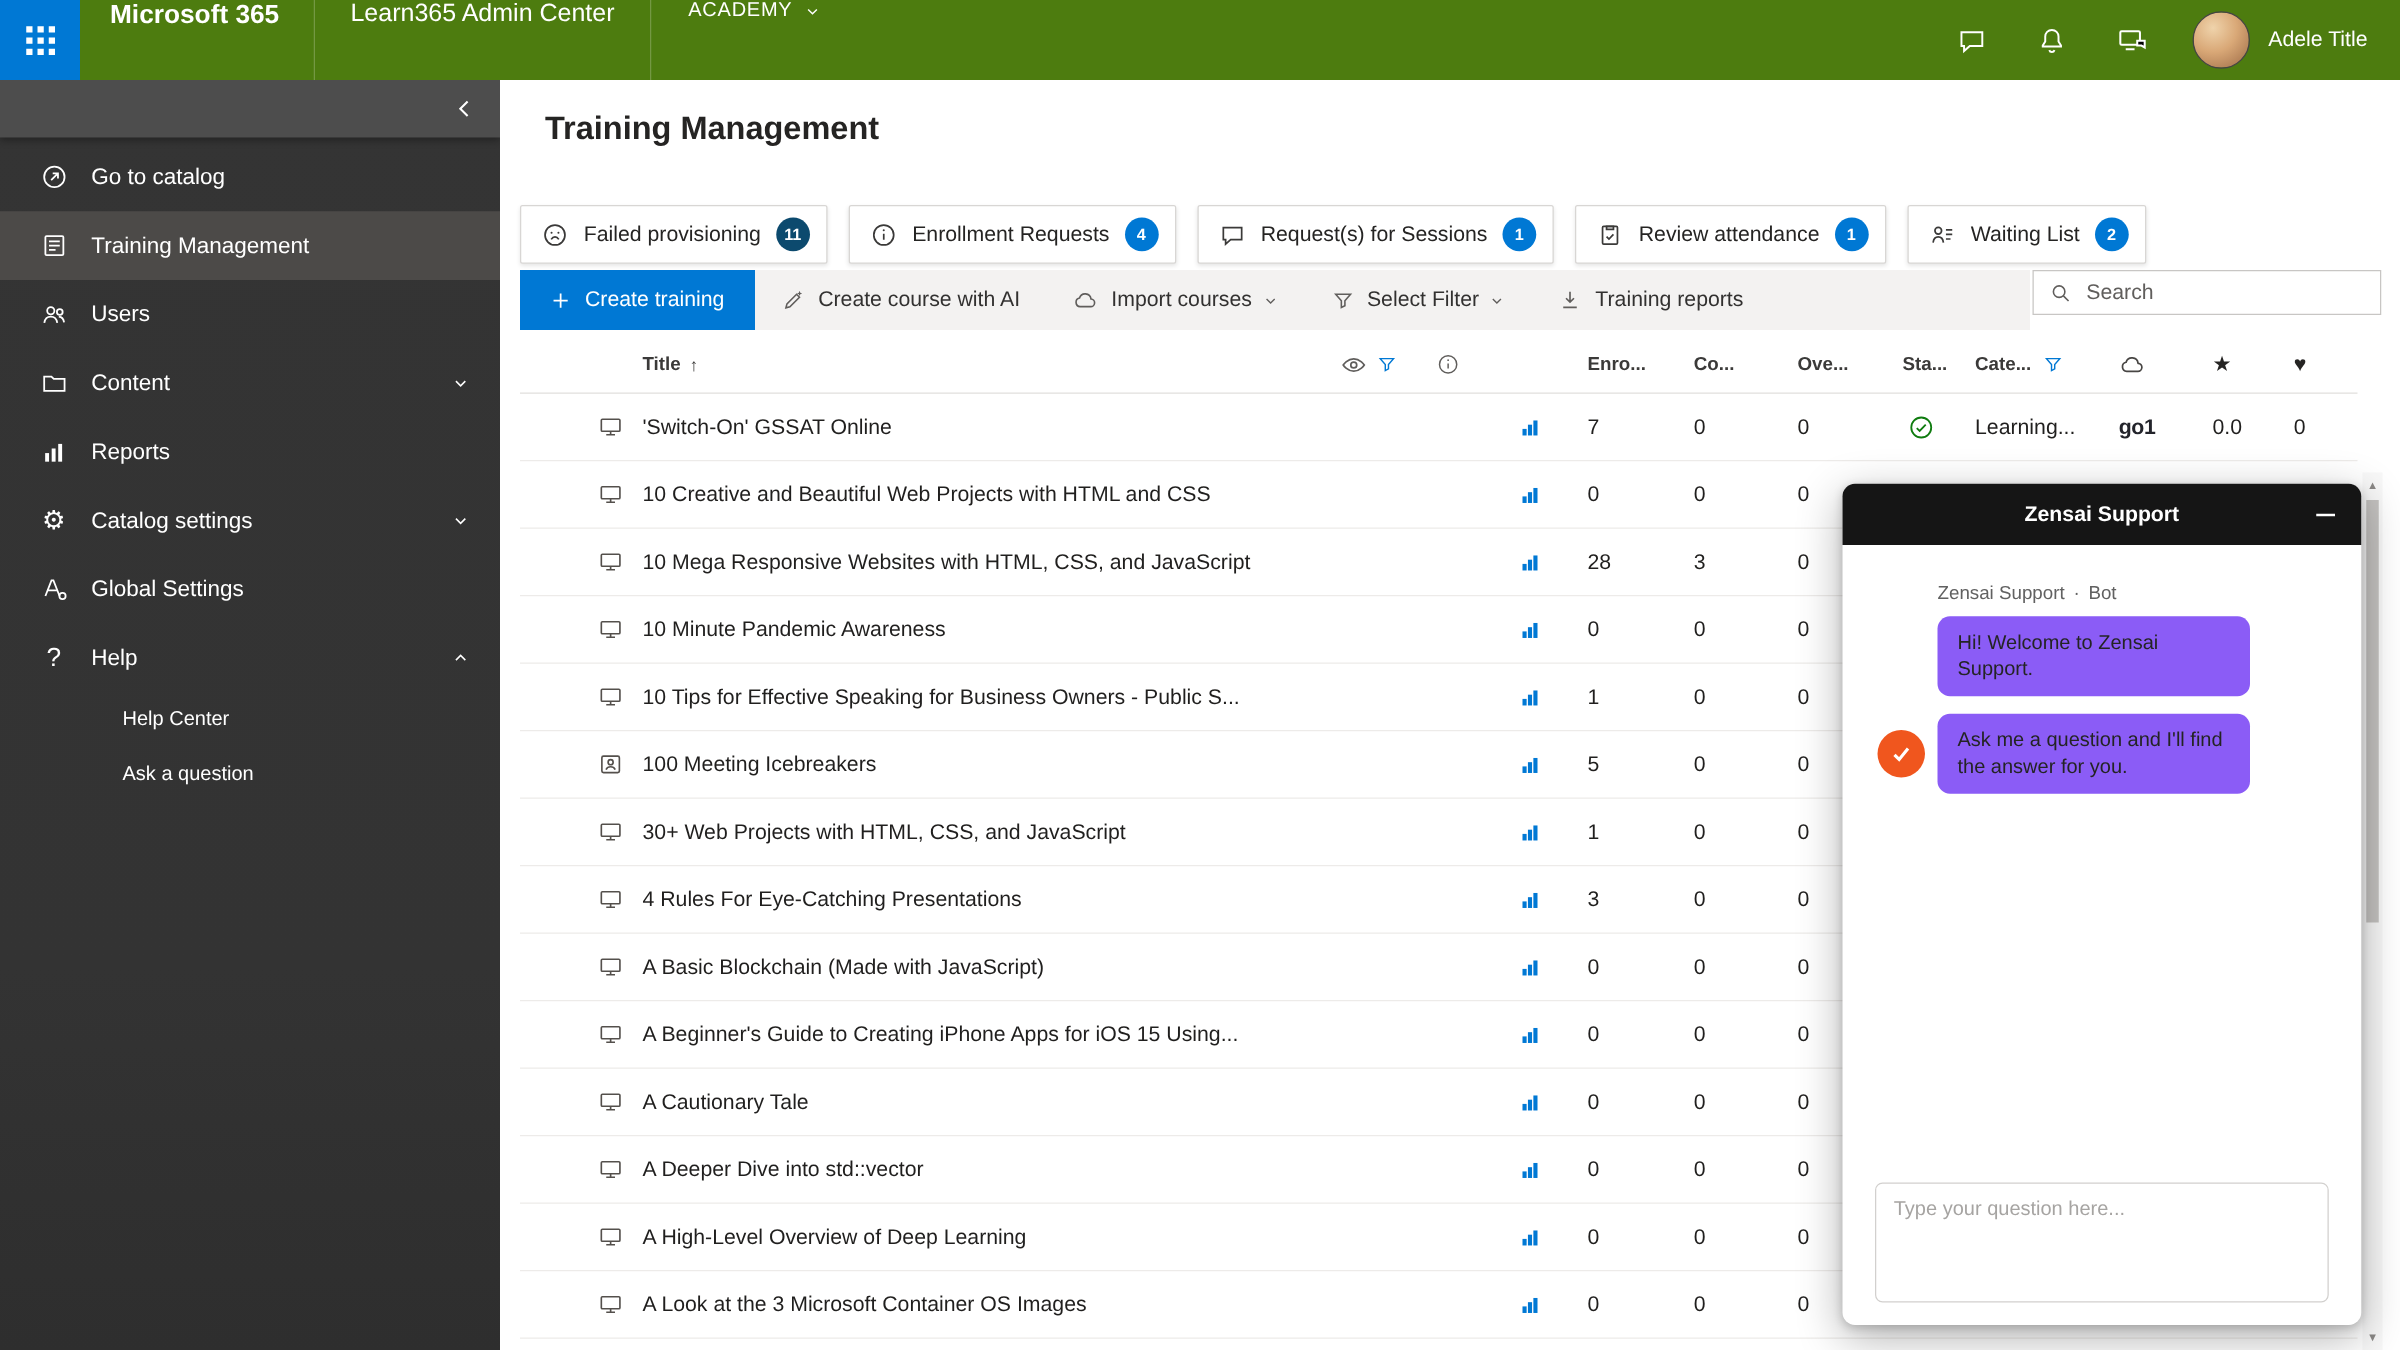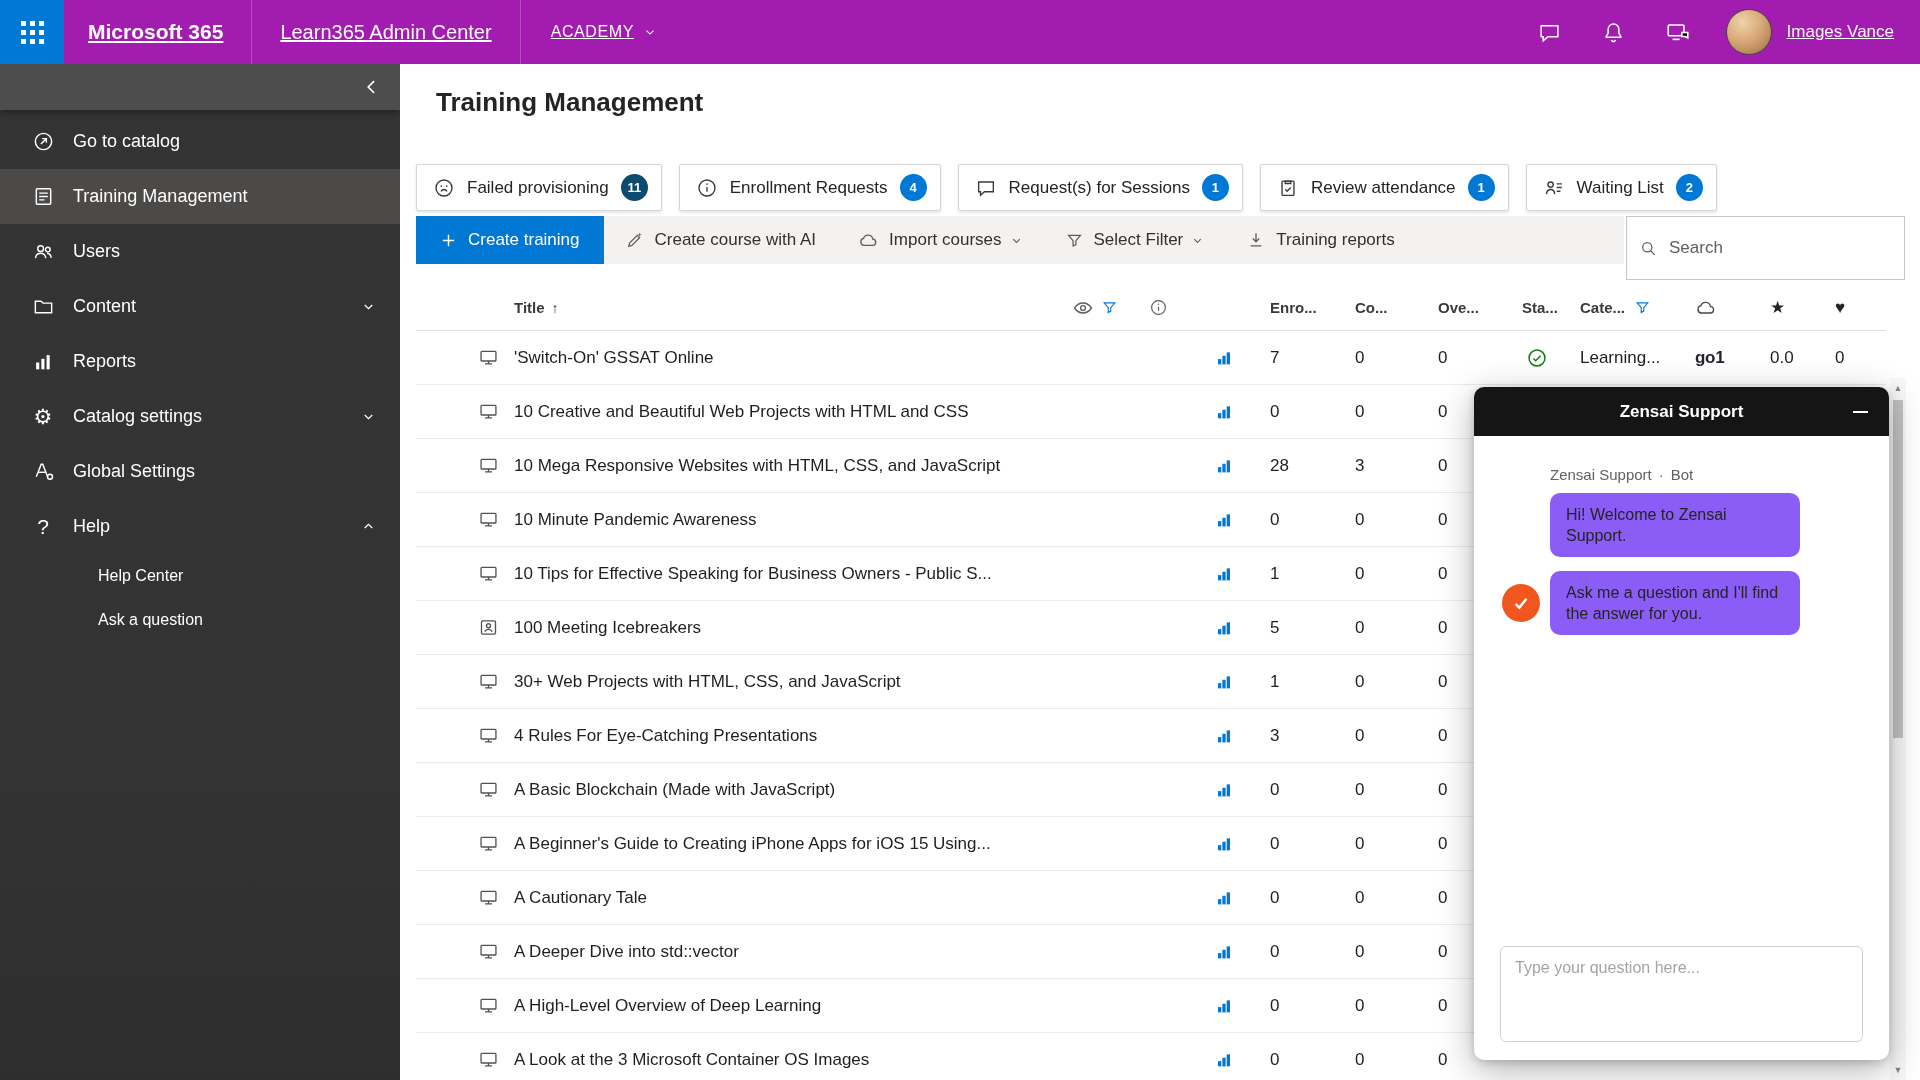--- a/index.html
+++ b/index.html
@@ -7,21 +7,21 @@
   body {
     width:1920px; height:1080px; overflow:hidden; position:relative;
     font-family:"Liberation Sans","DejaVu Sans",sans-serif;
     background:#fff; color:#252423;
   }
   button { font:inherit; color:inherit; background:none; border:none; padding:0; text-align:left; cursor:pointer; }
   .ic { display:inline-flex; align-items:center; justify-content:center; }
   .ic svg { display:block; }
 
   
-  .topbar { height:64px; background:#a21caf; color:#fff; display:flex; align-items:center; position:relative; z-index:60;text-decoration:underline; }
+  .topbar { height:64px; background:#4d7c0f; color:#fff; display:flex; align-items:flex-start; position:relative; z-index:60; }
   .waffle { width:64px; height:64px; background:var(--accent,#0078d4); display:flex; align-items:center; justify-content:center; flex:0 0 64px; }
   .waffle-grid { display:grid; grid-template-columns:repeat(3,5px); grid-gap:4px; }
   .waffle-grid span { width:5px; height:5px; background:#fff; }
   .tb-sep { width:1px; height:64px; background:rgba(255,255,255,.22); }
   .brand { font-size:21px; font-weight:700; padding:0 28px 0 24px; white-space:nowrap; }
   .appname { font-size:20px; padding:0 28px; white-space:nowrap; }
   .tenant { font-size:16px; letter-spacing:.6px; padding:0 14px 0 30px; display:flex; align-items:center; gap:9px; white-space:nowrap; }
   .topbar-right { margin-left:auto; display:flex; align-items:center; }
   .tb-icon-btn { width:64px; height:64px; display:flex; align-items:center; justify-content:center; color:#fff; }
   .account { display:flex; align-items:center; gap:15px; padding:0 26px 0 16px; }
@@ -53,21 +53,21 @@
   .notif .bicon { color:#3b3a39; display:flex; }
   .badge { min-width:27px; height:27px; border-radius:50%; color:#fff; font-size:13px; font-weight:700;
     display:flex; align-items:center; justify-content:center; padding:0 4px; }
 
   .toolbar-row { display:flex; margin:5px 15px 0 16px; gap:2px; }
   .toolbar { flex:1; height:48px; background:#f3f2f1; display:flex; align-items:center; }
   .btn-primary { height:48px; background:var(--accent,#0078d4); color:#fff; display:flex; align-items:center; gap:11px; padding:0 24px; font-size:17px; }
   .tb-btn { display:flex; align-items:center; gap:10px; padding:0 21px; font-size:17px; color:#323130; height:100%; }
   .tb-btn .ticon { color:#605e5c; display:flex; }
   .tb-btn .chev { color:#605e5c; margin-left:-2px; }
-  .searchbox { width:279px; height:64px; background:#fff; border:1px solid #c8c6c4; display:flex; align-items:center; gap:9px; padding:0 12px; }
+  .searchbox { width:279px; height:36px; background:#fff; border:1px solid #c8c6c4; display:flex; align-items:center; gap:9px; padding:0 12px; }
   .searchbox .ic { color:#605e5c; }
   input.search { border:none; outline:none; font-size:17px; flex:1; min-width:0; color:#323130; font-family:inherit; background:transparent; }
   input.search::placeholder { color:#605e5c; }
 
   
   .table { margin:5px 0 0 16px; width:1470px; }
   .tgrid { display:grid; grid-template-columns:90px 560px 60px 65px 65px 85px 83px 84px 58px 115px 75px 65px 65px; align-items:center; }
   .thead { height:46px; border-bottom:1px solid #e1dfdd; font-size:15px; font-weight:600; color:#3b3a39; }
   .trow { height:54px; border-bottom:1px solid #edebe9; font-size:17px; color:#201f1e; }
   .c { display:flex; align-items:center; height:100%; overflow:hidden; }
@@ -163,21 +163,21 @@
       <span class="ic">
           <svg width="26" height="26" viewBox="0 0 24 24" fill="none" stroke="currentColor" stroke-width="1.5">
             <rect x="3" y="5.5" width="14.5" height="10" rx="1"></rect>
             <path d="M7 18.8h6.5"></path>
             <path d="M15.5 12.5H21v5l-2.4-1.4h-3.1z" fill="#000"></path>
           </svg>
         </span>
     </button>
     <button class="account">
       <span class="avatar"></span>
-      <span class="username">Images Vance</span>
+      <span class="username">Adele Title</span>
     </button>
   </div>
 </header>
 
 <div class="shell">
 
   <aside class="sidebar">
     <div class="collapse-bar">
       <button class="ic" style="color:#fff;">
         <span class="ic">

